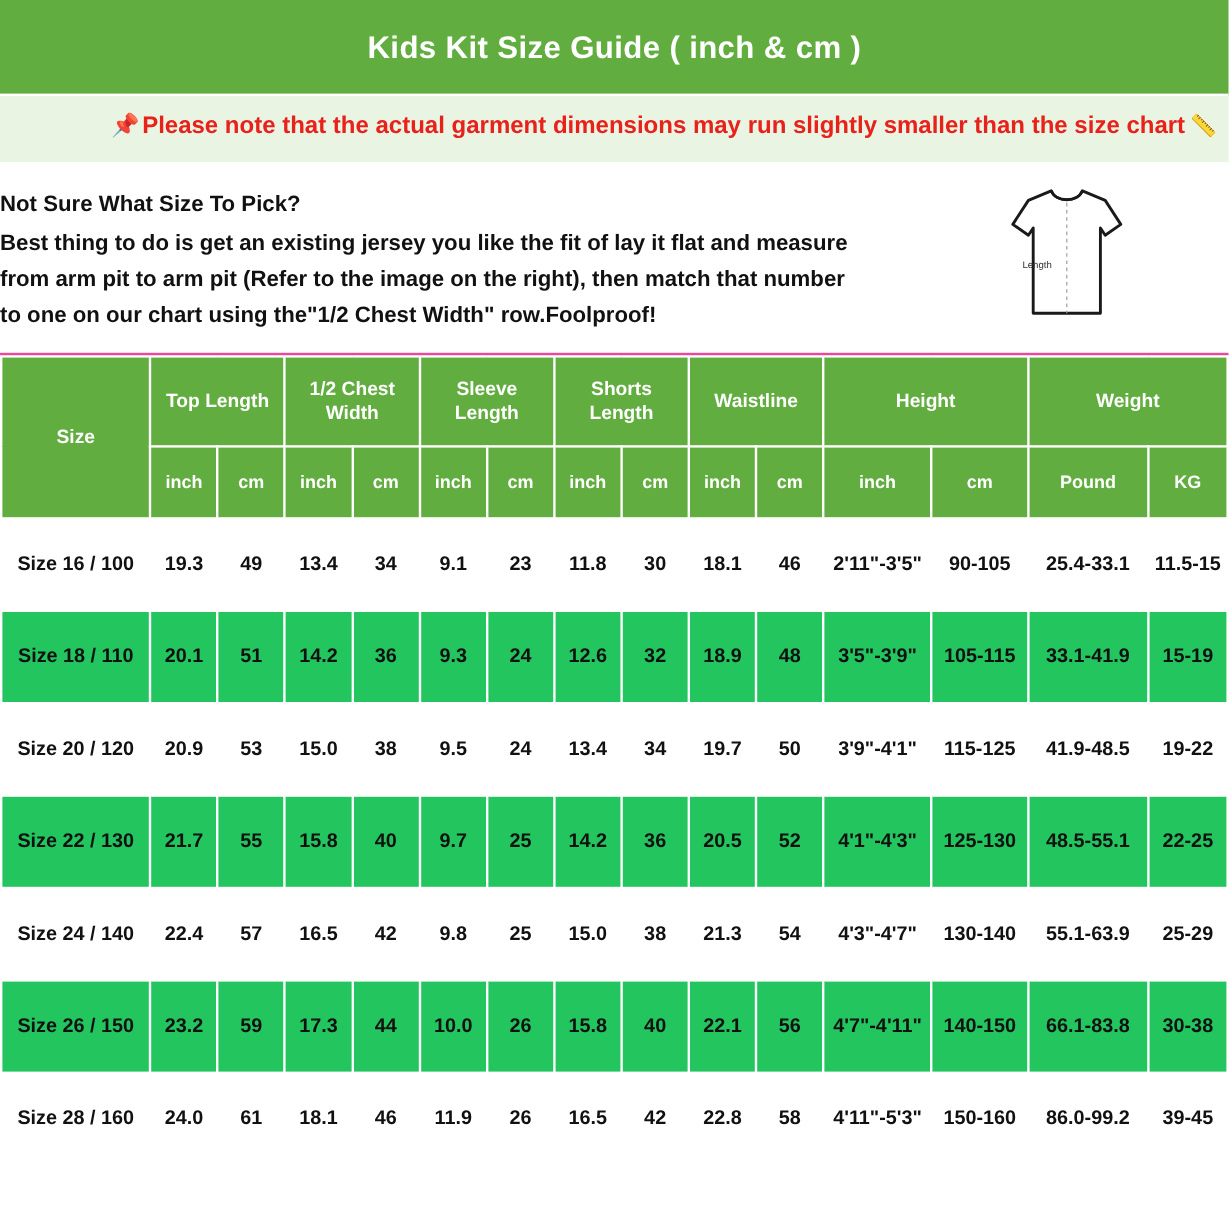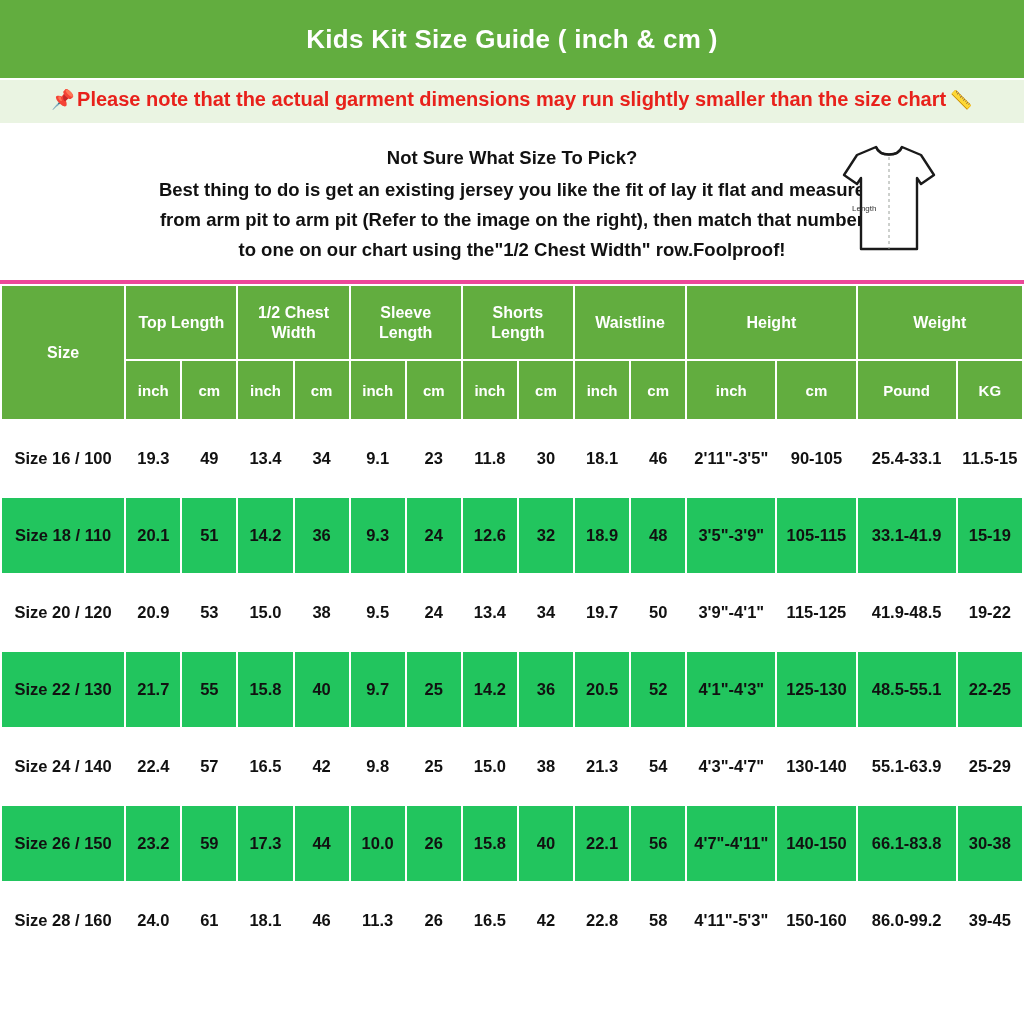--- a/index.html
+++ b/index.html
@@ -29,34 +29,34 @@
   .note-band {
     background: #eaf4e2;
     padding: 8px 10px 12px 10px;
     text-align: center;
     border-bottom: 2px solid #ffffff;
   }
   .note-line {
     color: #e8211b;
     font-size: 20px;
     font-weight: bold;
-    line-height: 22px;
+    line-height: 34px;
     display: block;
+    text-align: right;
   }
   .pin-icon { color:#e8211b; font-size: 19px; margin-right: 2px; }
   .ruler-icon { color:#e8211b; font-size: 18px; margin-left: 4px; }
   .sparkle-icon { color:#e8211b; font-size: 17px; margin-left: 2px; }
 
   
   .advice {
     position: relative;
     background: #ffffff;
     padding: 18px 0 14px 0;
-    text-align: center;
-    border-bottom: 4px solid #ec4899;
+    border-bottom: 2px solid #ec4899;
     height: 159px;
   }
   .advice .adv-line {
     display: block;
     color: #111111;
     font-size: 18.5px;
     line-height: 30px;
     font-weight: bold;
   }
   .advice .adv-head {
@@ -304,21 +304,21 @@
         <td>140-150</td>
         <td>66.1-83.8</td>
         <td>30-38</td>
       </tr>
       <tr>
         <td class="size-col">Size 28 / 160</td>
         <td>24.0</td>
         <td>61</td>
         <td>18.1</td>
         <td>46</td>
-        <td>11.3</td>
+        <td>11.9</td>
         <td>26</td>
         <td>16.5</td>
         <td>42</td>
         <td>22.8</td>
         <td>58</td>
         <td>4'11"-5'3"</td>
         <td>150-160</td>
         <td>86.0-99.2</td>
         <td>39-45</td>
       </tr>

